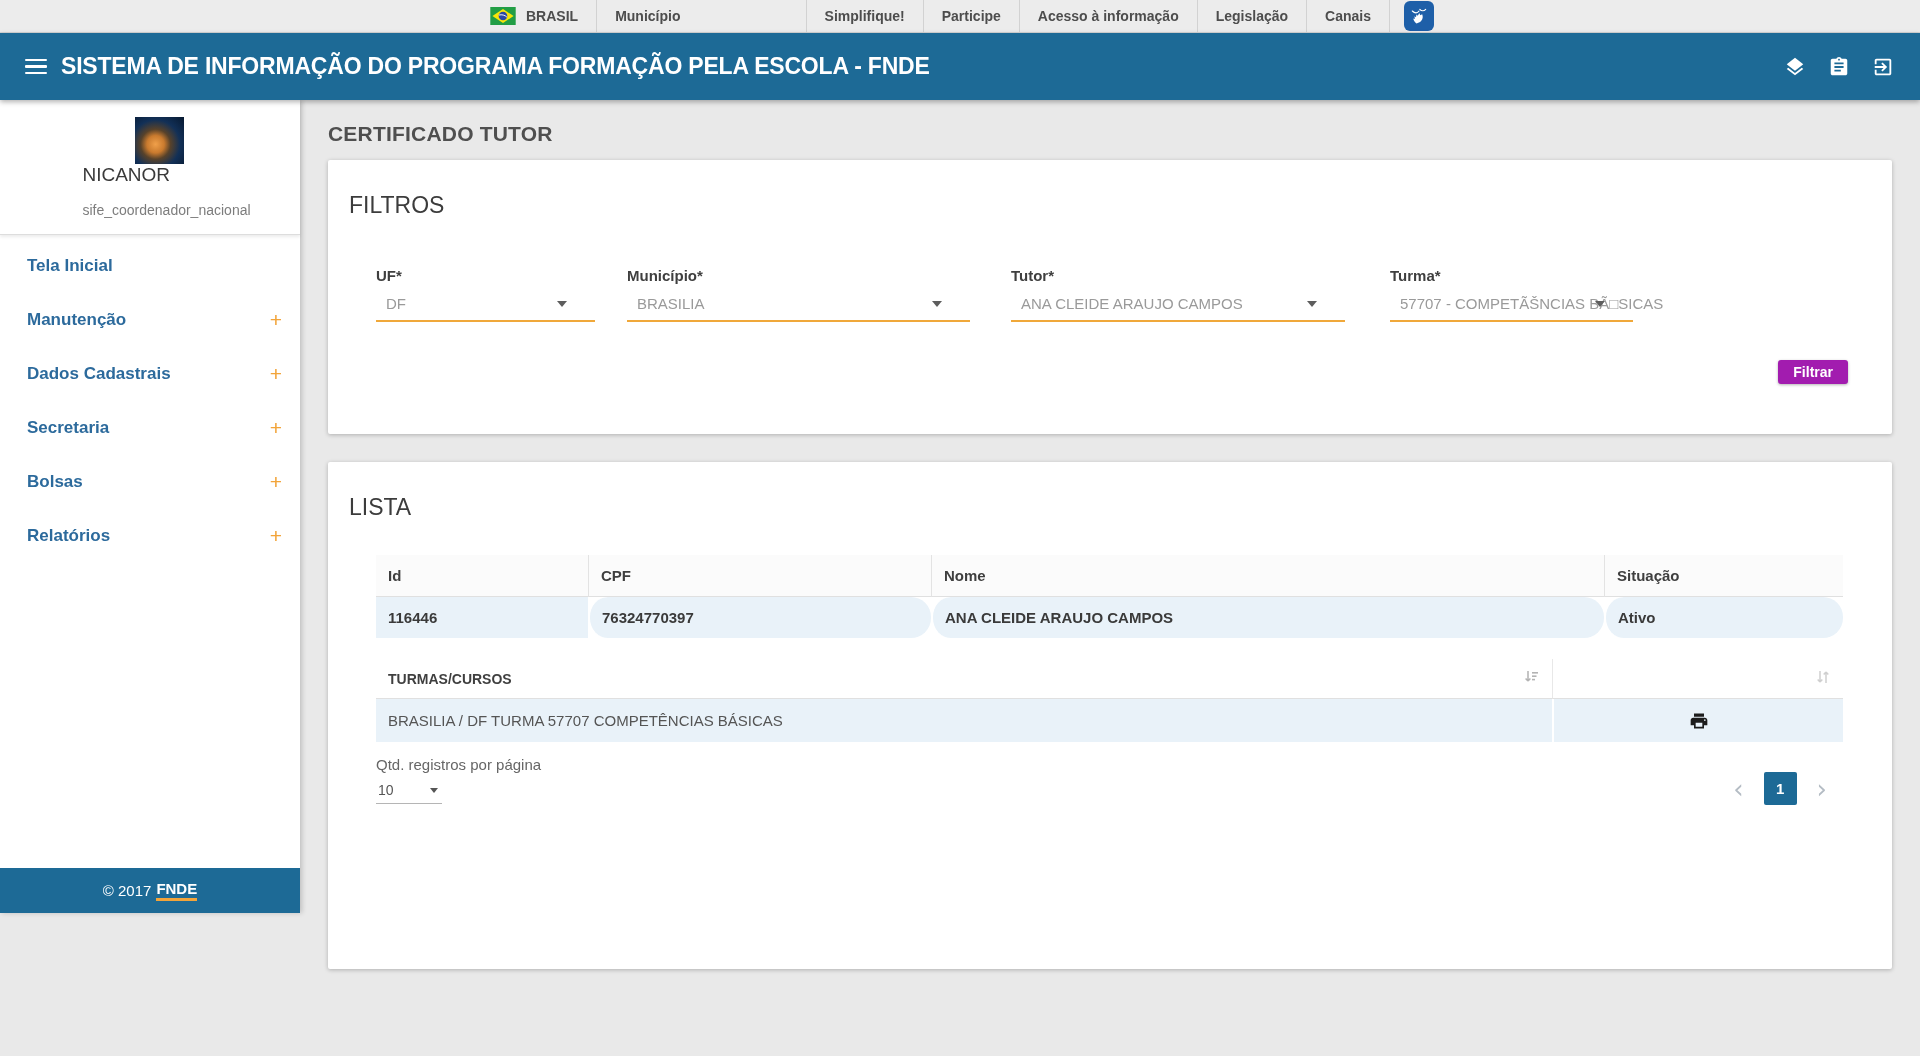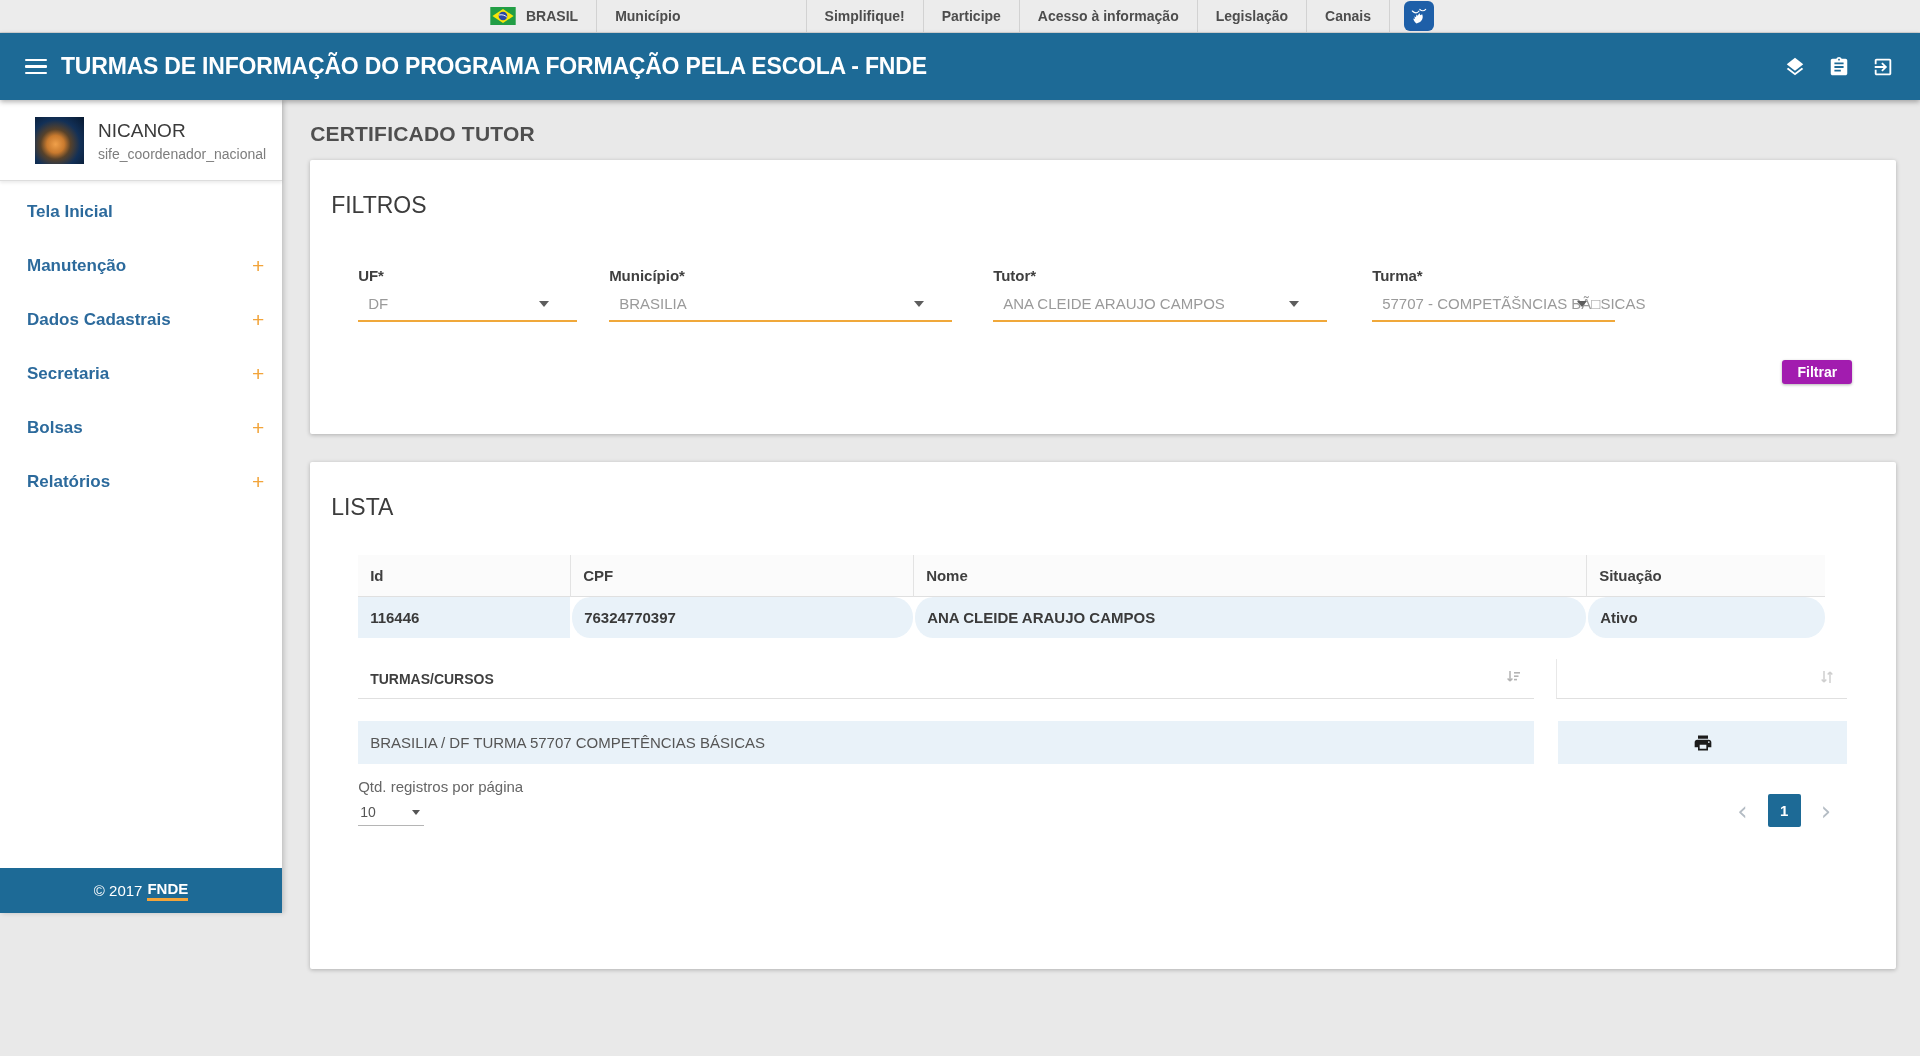--- a/index.html
+++ b/index.html
@@ -25,26 +25,26 @@
   .hamburger span { display:block; height:2.5px; background:#fff; margin:4px 0; border-radius:1px; }
   .app-title { color:#fff; font-size:23px; font-weight:700; letter-spacing:-.2px; margin-left:14px; }
   .appbar-icons { margin-left:auto; margin-right:26px; display:flex; gap:22px; }
   .appbar-icons svg { width:22px; height:22px; cursor:pointer; }
 
   
   .layout { display:flex; height:956px; }
   .sidebar { width:300px; height:813px; background:#fff; display:flex; flex-direction:column;
     box-shadow:2px 0 5px rgba(0,0,0,.18); position:relative; z-index:3; }
   .user-block { display:flex; align-items:center; padding:17px 16px 16px 35px;
-    border-bottom:1px solid #ddd; box-shadow:0 2px 3px rgba(0,0,0,.08); }
+    border-bottom:1px solid #ddd; box-shadow:0 2px 3px rgba(0,0,0,.08);flex-direction:column; }
   .avatar { width:49px; height:47px; flex:0 0 auto;
     background:radial-gradient(circle at 42% 58%, #f0a04a 0%, #c97a2e 22%, #58422a 38%, #123057 62%, #07182f 100%); }
   .user-meta { margin-left:14px; }
   .user-name { font-size:19px; color:#3a3a3a; }
-  .user-role { font-size:14px; color:#7d7d7d; margin-top:4px; }
+  .user-role { font-size:14px; color:#7d7d7d; margin-top:16px; }
   .menu { padding-top:4px; }
   .menu-item { height:54px; display:flex; align-items:center; padding:0 16px 0 27px;
     cursor:pointer; }
   .menu-item .lbl { flex:1; font-size:17px; font-weight:700; color:#2c6a9c; }
   .plus-icon { font-size:21px; font-weight:400; color:#f2a43a; width:16px; text-align:center; }
   .plus-icon::before { content:"+"; }
   .side-footer { margin-top:auto; height:45px; background:#1d6a96; display:flex;
     align-items:center; justify-content:center; font-size:15px; color:#fff; }
   .side-footer .fnde { font-weight:700; margin-left:5px; border-bottom:3px solid #f2a43a;
     padding-bottom:1px; cursor:pointer; }
@@ -73,21 +73,21 @@
   .tablezone { margin:34px 49px 0 48px; }
   .grid1 { display:grid; grid-template-columns:212px 343px 673px 239px; }
   .grid1 .hcell { height:42px; display:flex; align-items:center; padding-left:12px;
     font-size:15px; font-weight:700; color:#3f3f3f; background:#fbfbfb;
     border-bottom:1px solid #e0e0e0; }
   .grid1 .hcell + .hcell { border-left:1px solid #e3e3e3; }
   .grid1 .dcell { height:41px; display:flex; align-items:center; padding-left:12px;
     font-size:15px; font-weight:700; color:#3a3a3a; background:#e9f2f9; }
   .grid1 .dcell + .dcell { border-left:2px solid #fff;border-radius:20px; }
 
-  .grid2 { display:grid; grid-template-columns:1176px 291px; margin-top:21px;gap:22px; }
+  .grid2 { display:grid; grid-template-columns:1176px 291px; margin-top:21px; }
   .grid2 .hcell { height:40px; display:flex; align-items:center; padding:0 12px;
     font-size:14px; font-weight:700; color:#3f3f3f; border-bottom:1px solid #e0e0e0; }
   .grid2 .hcell + .hcell { border-left:1px solid #e8e8e8; }
   .grid2 .hcell .sorticon { margin-left:auto; cursor:pointer; }
   .grid2 .dcell { height:43px; display:flex; align-items:center; padding:0 12px;
     font-size:15px; color:#555; background:#e9f2f9; }
   .grid2 .dcell + .dcell { border-left:2px solid #fff; justify-content:center; }
   .print-btn { cursor:pointer; line-height:0; }
 
   .list-footer { display:flex; margin-top:14px; }
@@ -141,21 +141,21 @@
     </div>
   </div>
 </div>
 
 <div class="appbar">
   <div class="hamburger">
     <span></span>
       <span></span>
       <span></span>
   </div>
-  <div class="app-title">TURMAS DE INFORMAÇÃO DO PROGRAMA FORMAÇÃO PELA ESCOLA - FNDE</div>
+  <div class="app-title">SISTEMA DE INFORMAÇÃO DO PROGRAMA FORMAÇÃO PELA ESCOLA - FNDE</div>
   <div class="appbar-icons">
     <svg viewBox="0 0 24 24" fill="#fff">
       <path d="M11.99 18.54l-7.37-5.73L3 14.07l9 7 9-7-1.63-1.27-7.38 5.74zM12 16l7.36-5.73L21 9l-9-7-9 7 1.63 1.27L12 16z"></path>
     </svg>
     <svg viewBox="0 0 24 24" fill="#fff">
       <path d="M19 3h-4.18C14.4 1.84 13.3 1 12 1c-1.3 0-2.4.84-2.82 2H5c-1.1 0-2 .9-2 2v14c0 1.1.9 2 2 2h14c1.1 0 2-.9 2-2V5c0-1.1-.9-2-2-2zm-7 0c.55 0 1 .45 1 1s-.45 1-1 1-1-.45-1-1 .45-1 1-1zm2 14H7v-2h7v2zm3-4H7v-2h10v2zm0-4H7V7h10v2z"></path>
     </svg>
     <svg viewBox="0 0 24 24" fill="#fff">
       <path d="M10.09 15.59L11.5 17l5-5-5-5-1.41 1.41L12.67 11H3v2h9.67l-2.58 2.59zM19 3H5c-1.11 0-2 .9-2 2v4h2V5h14v14H5v-4H3v4c0 1.1.89 2 2 2h14c1.1 0 2-.9 2-2V5c0-1.1-.9-2-2-2z"></path>
     </svg>

